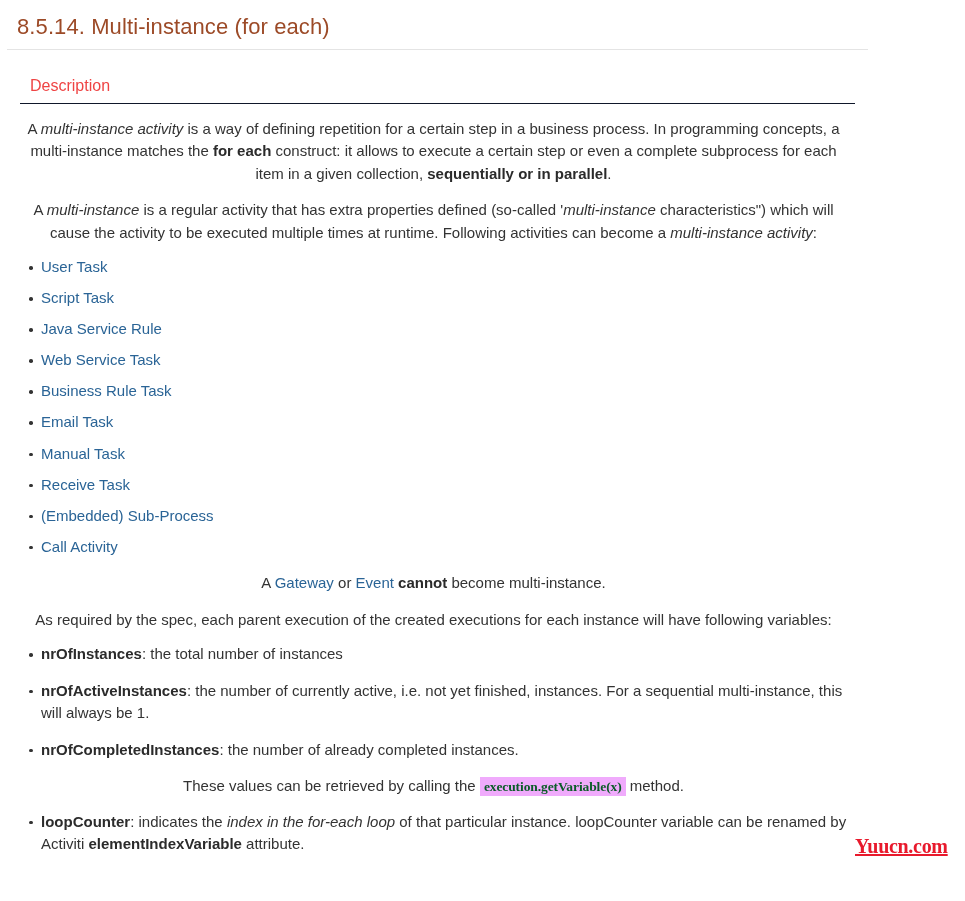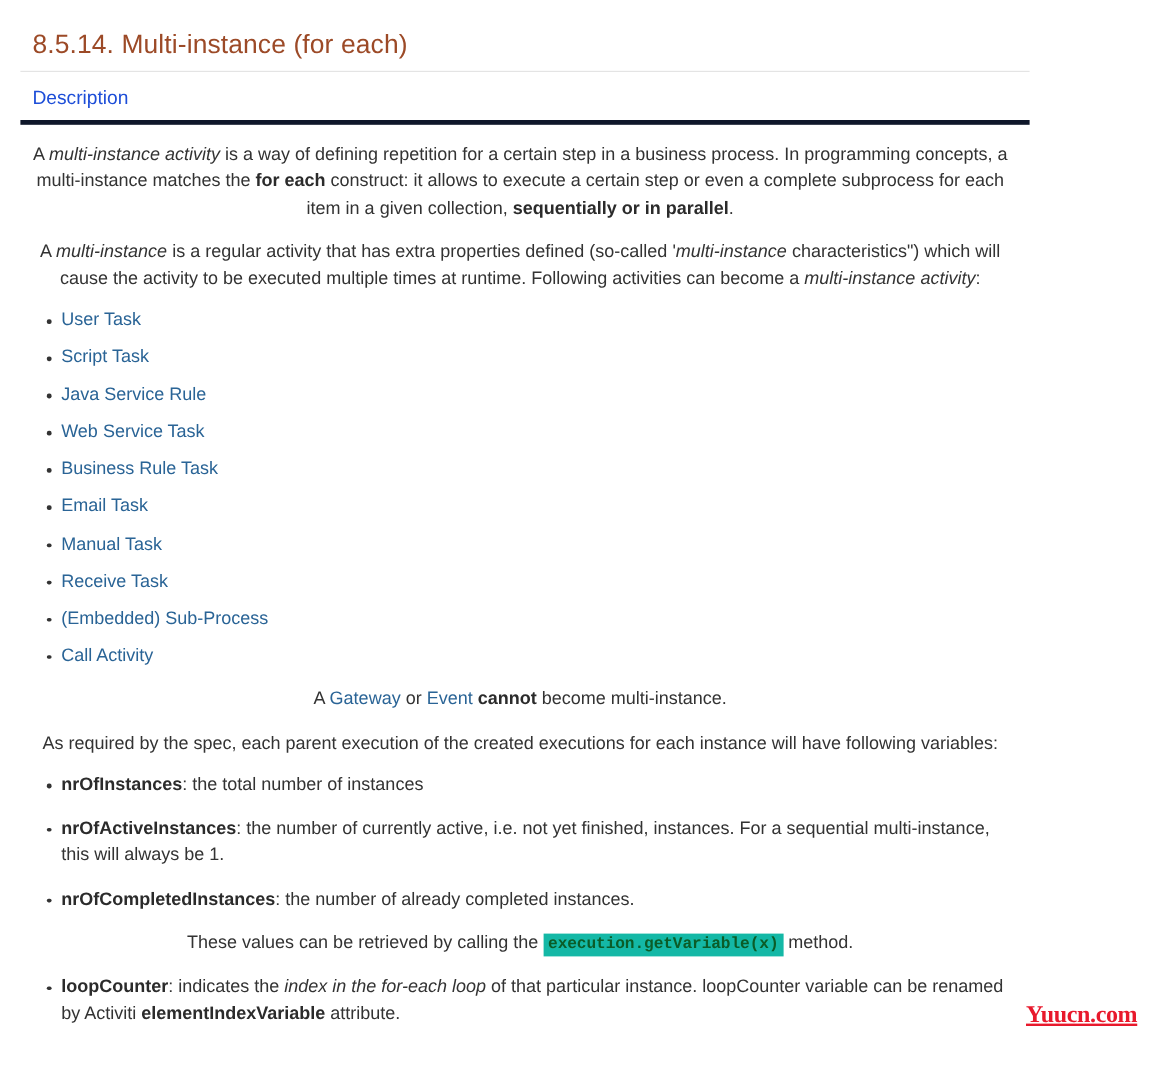--- a/index.html
+++ b/index.html
@@ -11,40 +11,40 @@
     width: 965px;
     height: 901px;
     font-family: "Liberation Sans", sans-serif;
     color: #333333;
     overflow: hidden;
     position: relative;
   }
   .page {
     position: relative;
     width: 875px;
-    padding: 17px;
+    padding: 7px;
     box-sizing: border-box;
   }
   h2.chapter-title {
     font-size: 22px;
     font-weight: normal;
     color: #9c4a27;
     margin: 0;
     padding: 6px 0 8px 10px;
     border-bottom: 1px solid #e4e4e4;
     line-height: 1.25;
     letter-spacing: 0.1px;
   }
   h3.section-title {
     font-size: 16px;
     font-weight: normal;
-    color: #1d4ed8;
-    margin: 0;
+    color: #ef4444;
+    margin: 13px;
     padding: 13px 0 7px 10px;
-    border-bottom: 4px solid #0f172a;
+    border-bottom: 1px solid #0f172a;
     line-height: 1.25;
   }
   p.para {
     font-size: 15px;
     line-height: 22.5px;
     margin: 14px 0 0 0;
     padding: 0 18px 0 10px;
     color: #333333;
     text-align: center;
   }
@@ -79,25 +79,25 @@
     text-decoration: none;
   }
   em {
     font-style: italic;
   }
   strong {
     font-weight: bold;
     color: #2b2b2b;
   }
   code.inline-code {
-    font-family: Liberation Mono, monospace;
+    font-family: Liberation Serif, serif;
     font-size: 13.5px;
     font-weight: bold;
     color: #0b5c28;
-    background: #14b8a6;
+    background: #f0abfc;
     padding: 2px 4px;
     white-space: nowrap;
     letter-spacing: -0.1px;
   }
   .watermark {
     position: absolute;
     color: #e8192c;
     font-family: Liberation Serif, serif;
     font-size: 20px;
     font-weight: bold;

